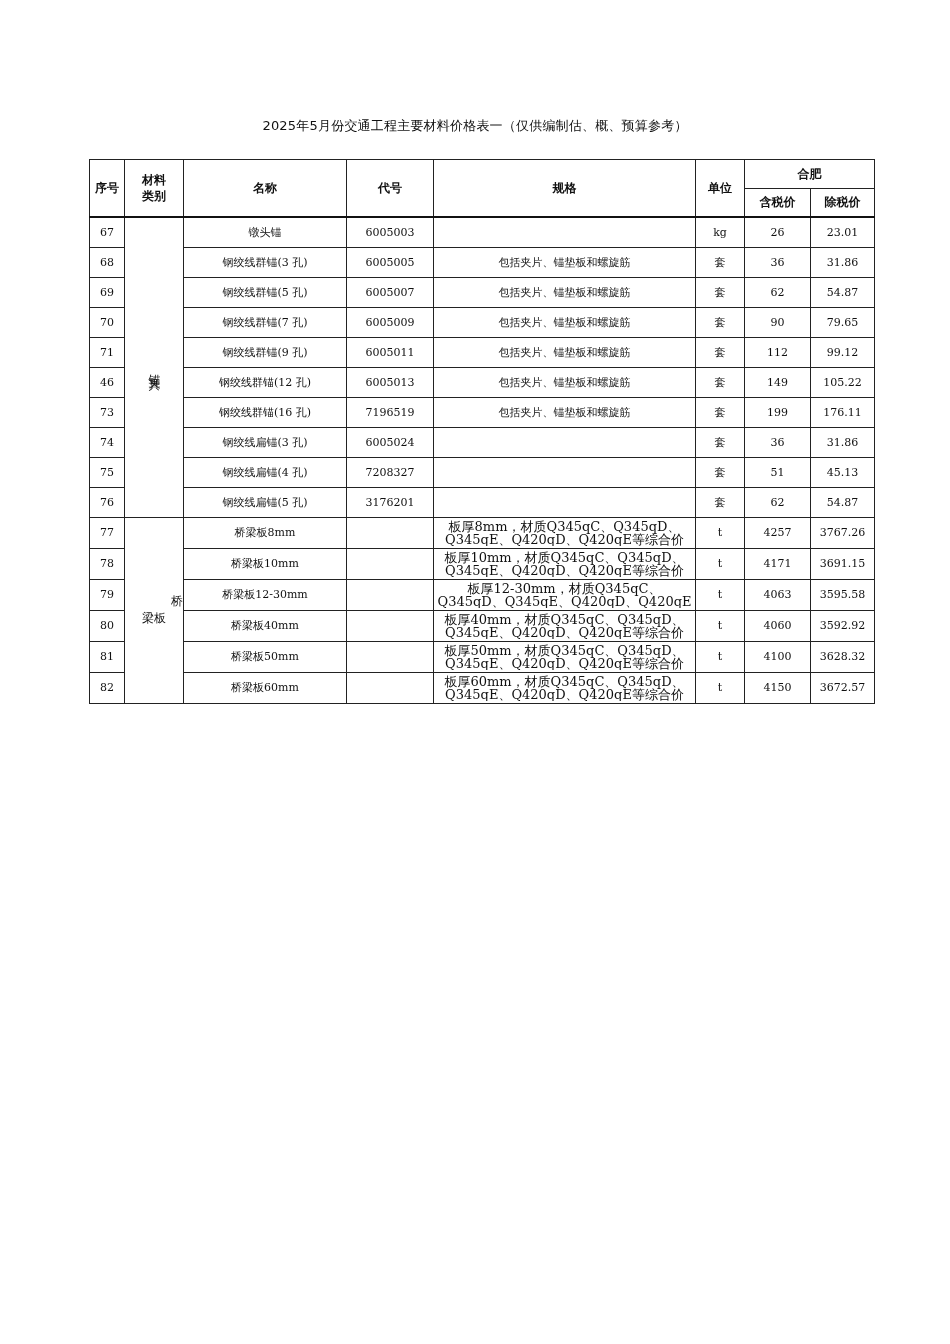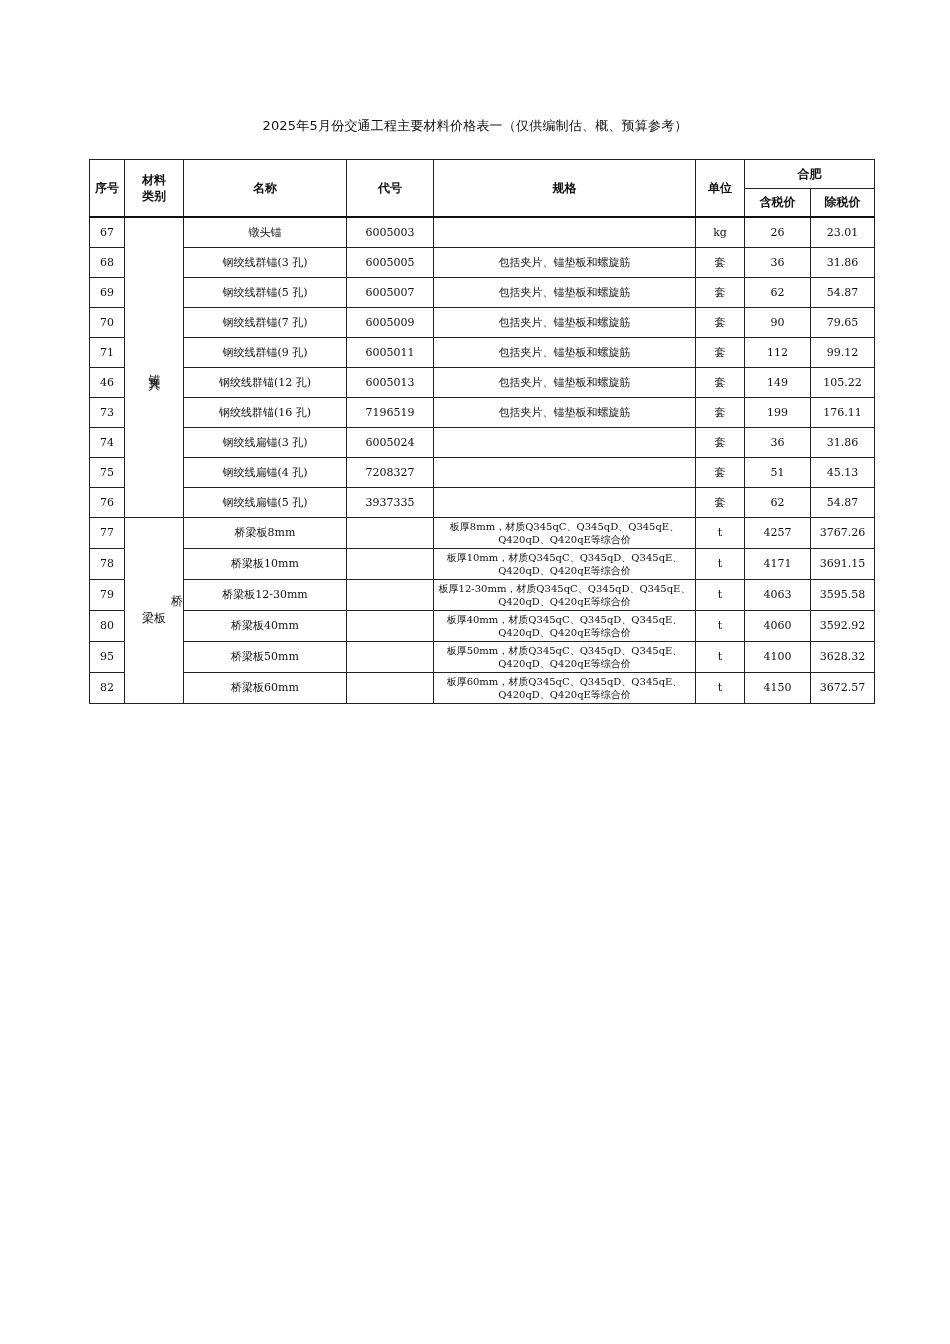--- a/index.html
+++ b/index.html
@@ -11,21 +11,21 @@
   table.sheet td, table.sheet th { border: 1px solid #222; padding: 0; text-align: center; vertical-align: middle; overflow: hidden; }
   table.sheet th { font-family: "DejaVu Sans", "Liberation Sans", sans-serif; font-weight: bold; font-size: 12px; }
   table.sheet td { font-size: 11px; }
   thead tr.h1 th { height: 28px; }
   thead tr.h2 th { height: 27px; margin-top: 39px; }
   thead { border-bottom: 2px solid #111; }
   tbody tr { height: 30px; }
   tbody tr.plate td { height: 30px; }
   .cat-v { writing-mode: vertical-rl; text-orientation: upright; letter-spacing: 2px; font-size: 12px; display: inline-block; }
   .cat-h { font-size: 12px; margin-left: 46px; }
-  .spec2 { font-size: 10px; line-height: 13px; display: block; height: 26px; overflow: hidden; padding-top: 0px; }
+  .spec2 { font-size: 13px; line-height: 13px; display: block; height: 26px; overflow: hidden; padding-top: 0px; }
 </style>
 </head>
 <body>
 
 <div class="title">2025年5月份交通工程主要材料价格表一（仅供编制估、概、预算参考）</div>
 
 <table class="sheet">
   <colgroup>
     <col style="width:35px">
       <col style="width:44px">
@@ -130,21 +130,21 @@
         <td>钢绞线扁锚(4 孔)</td>
         <td>7208327</td>
         <td><span></span></td>
         <td>套</td>
         <td>51</td>
         <td>45.13</td>
       </tr>
       <tr>
         <td>76</td>
         <td>钢绞线扁锚(5 孔)</td>
-        <td>3937335</td>
+        <td>3176201</td>
         <td><span></span></td>
         <td>套</td>
         <td>62</td>
         <td>54.87</td>
       </tr>
       <tr class="plate">
         <td>77</td>
         <td rowspan="6"><span class="cat-h">桥梁板</span></td>
         <td>桥梁板8mm</td>
         <td></td>
@@ -182,21 +182,21 @@
         <td>桥梁板40mm</td>
         <td></td>
         <td>
           <span class="spec2">板厚40mm，材质Q345qC、Q345qD、Q345qE、Q420qD、Q420qE等综合价</span>
         </td>
         <td>t</td>
         <td>4060</td>
         <td>3592.92</td>
       </tr>
       <tr class="plate">
-        <td>95</td>
+        <td>81</td>
         <td>桥梁板50mm</td>
         <td></td>
         <td>
           <span class="spec2">板厚50mm，材质Q345qC、Q345qD、Q345qE、Q420qD、Q420qE等综合价</span>
         </td>
         <td>t</td>
         <td>4100</td>
         <td>3628.32</td>
       </tr>
       <tr class="plate">

